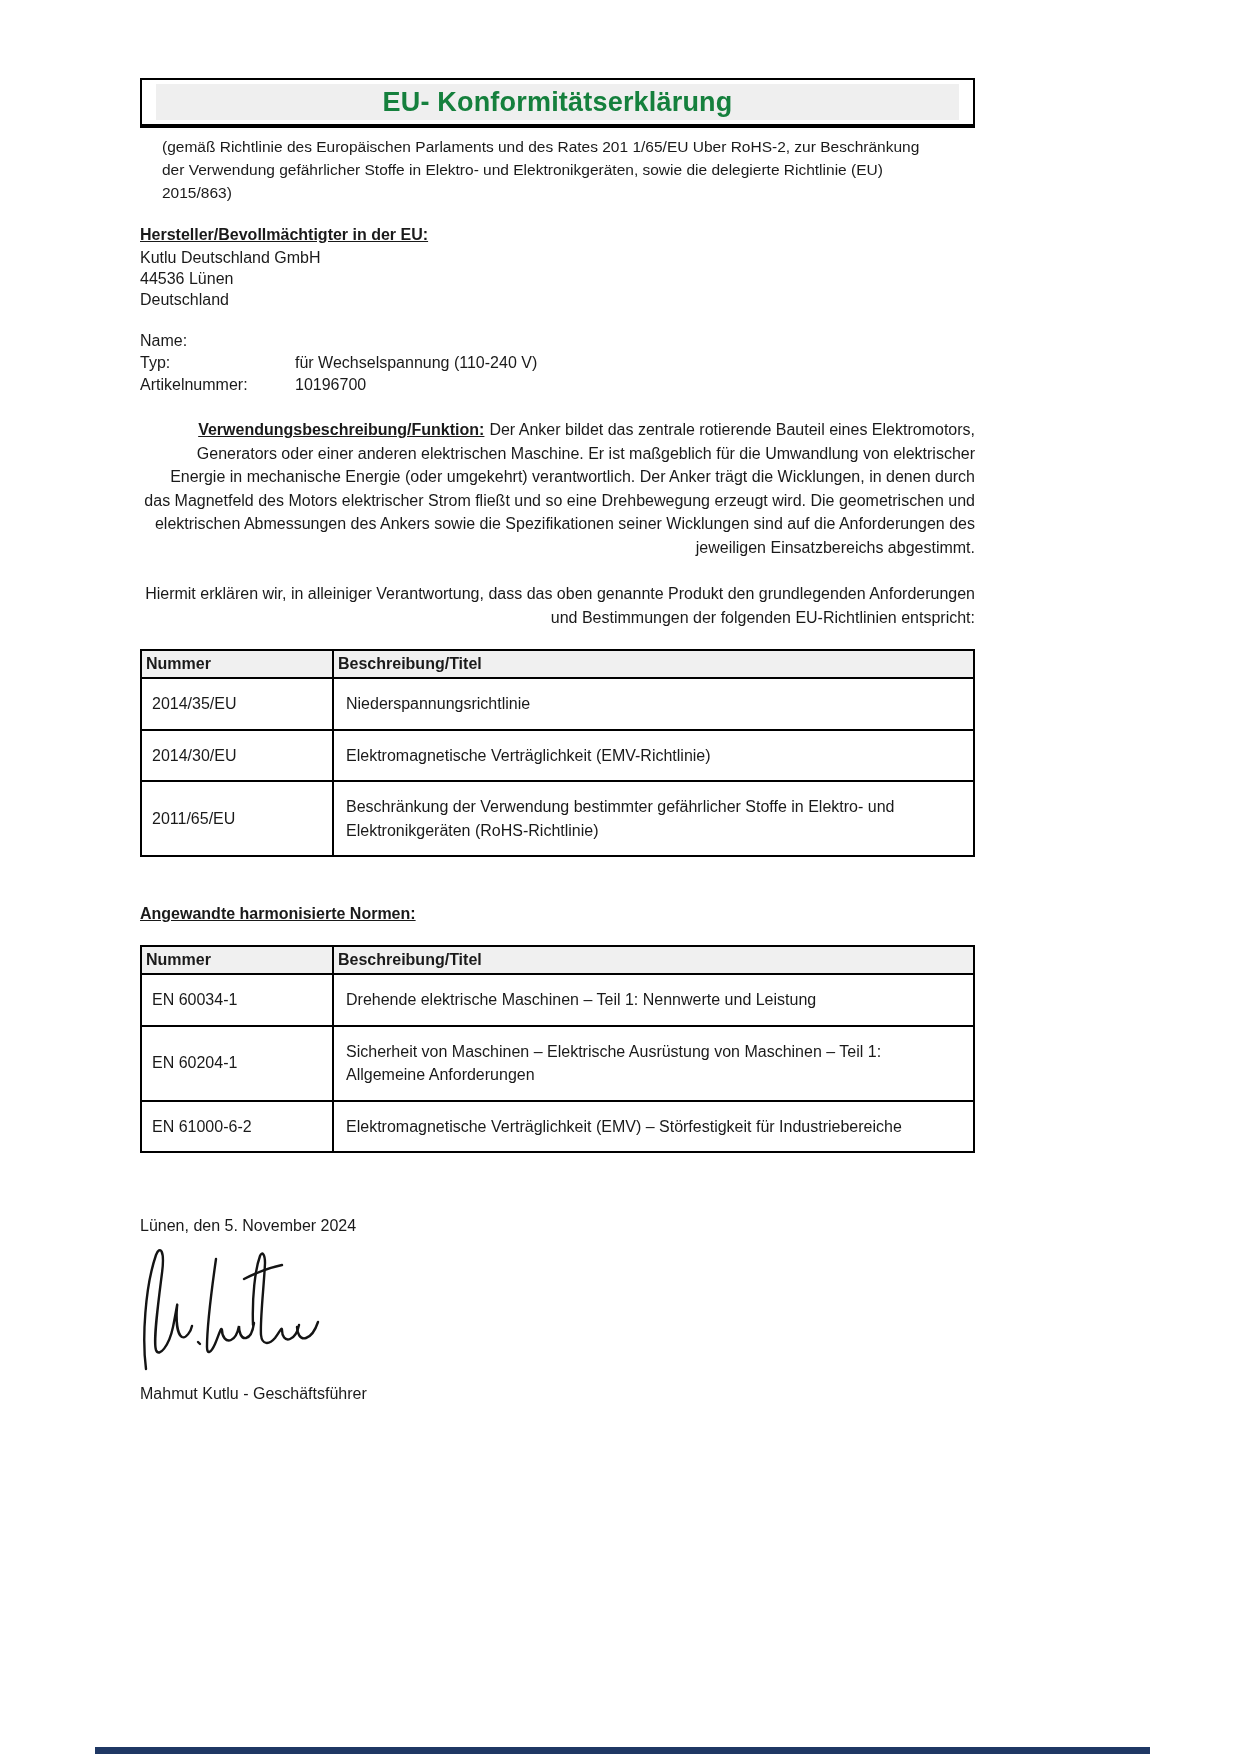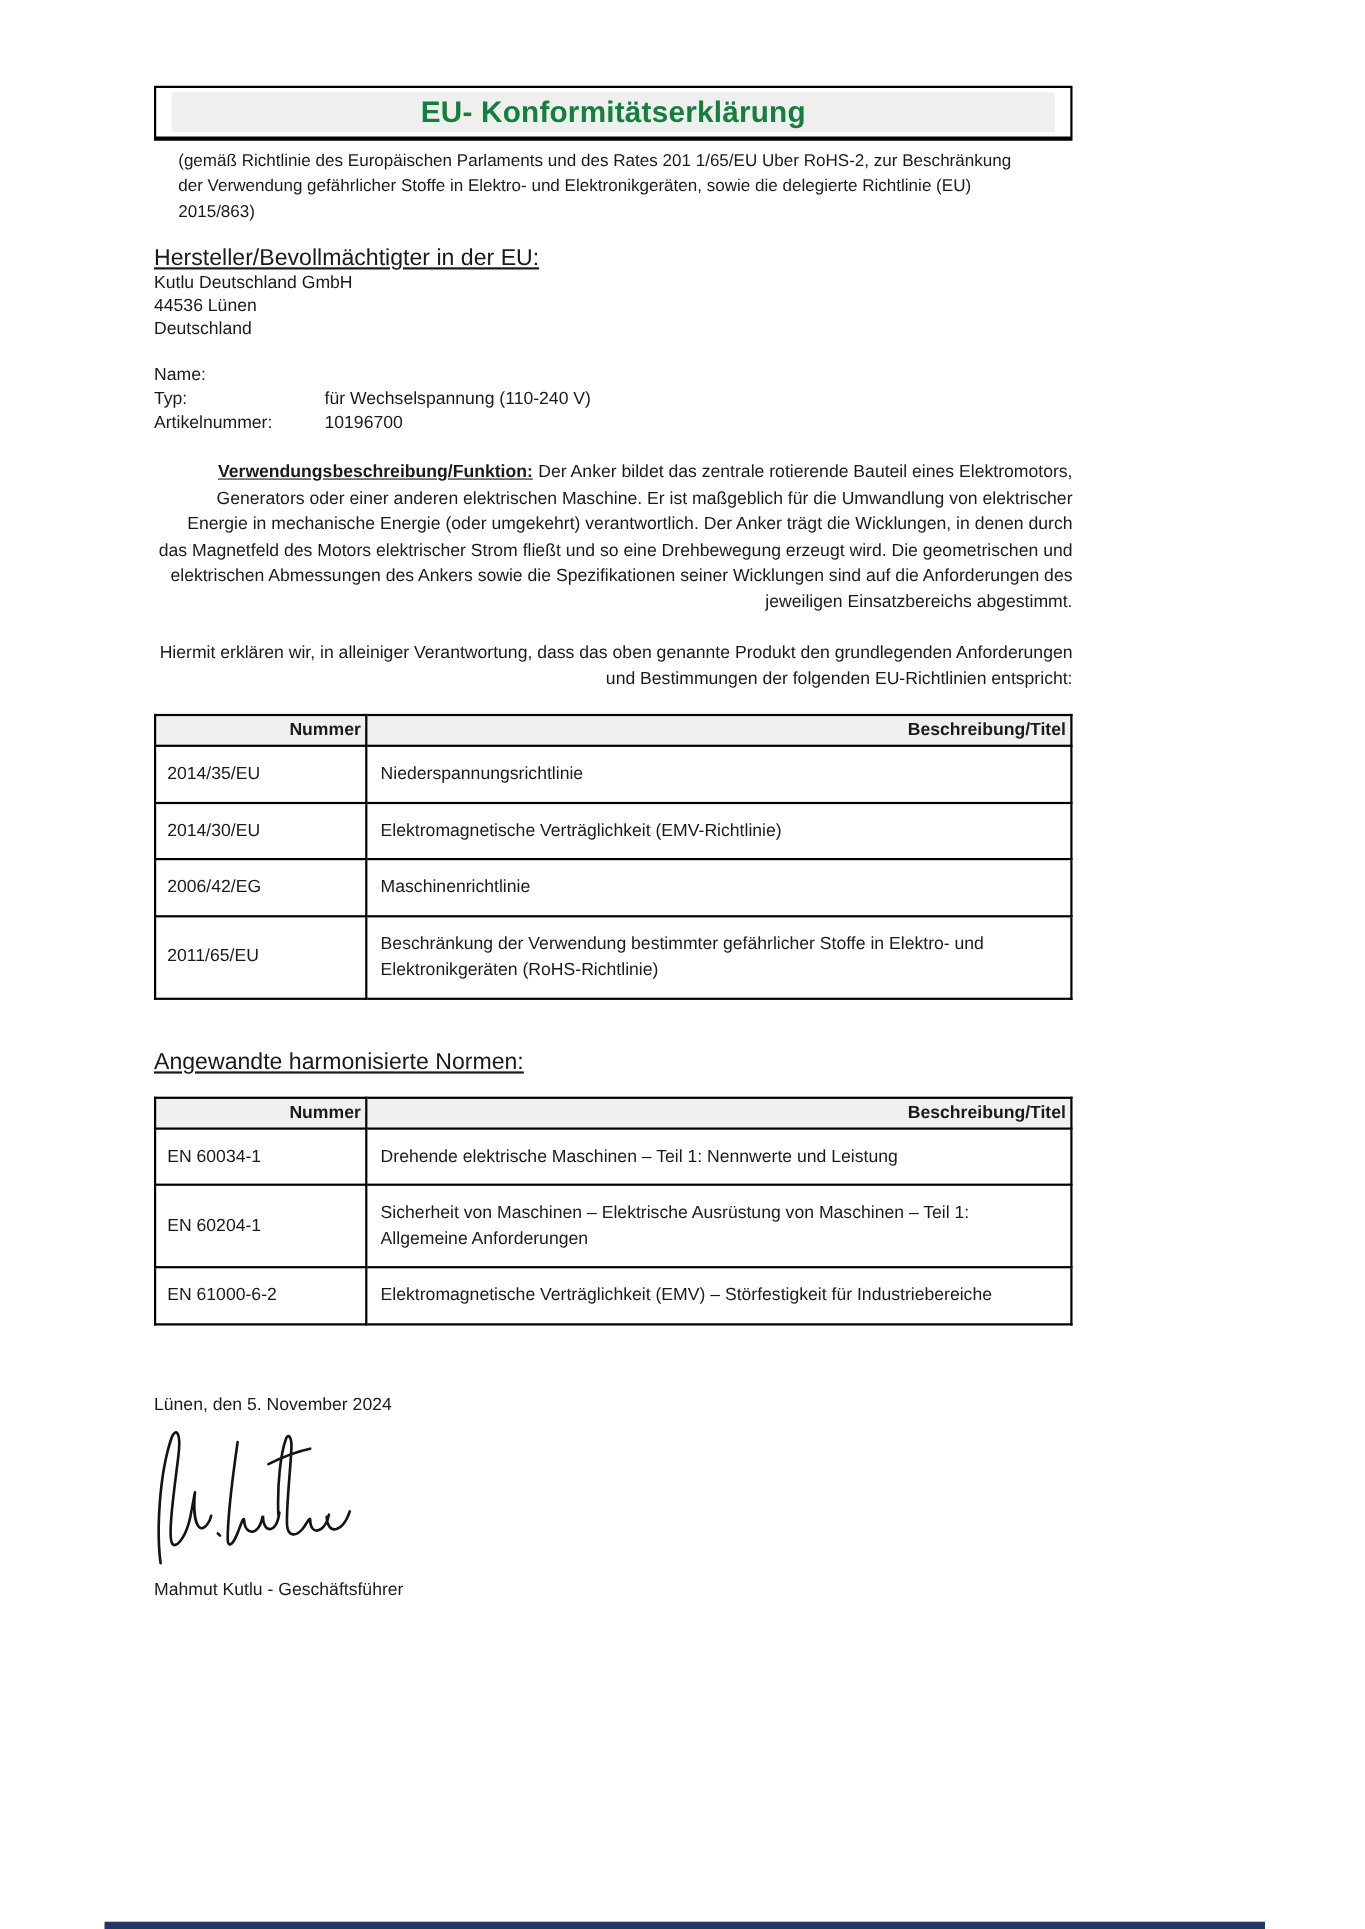--- a/index.html
+++ b/index.html
@@ -37,22 +37,22 @@
 
   .subtitle{
     margin:7px 0 0 0;
     padding:0 30px 0 22px;
     font-size:15.5px;
     line-height:23px;
   }
 
   .section-heading{
     margin:20px 0 0 0;
-    font-size:21px;
-    font-weight:400;
+    font-size:16px;
+    font-weight:700;
     text-decoration:underline;
     line-height:22px;
   }
 
   .address{margin-top:2px;font-size:16px;line-height:20.8px;}
   .address div{margin:0;}
 
   .kv{margin-top:20px;font-size:16px;line-height:21.6px;}
   .kv-row{display:flex;}
   .kv-label{width:155px;flex:0 0 155px;}
@@ -75,21 +75,21 @@
     border-collapse:collapse;
     width:100%;
     font-size:16px;
   }
   table.doc-table th, table.doc-table td{
     border:2px solid #000;
   }
   table.doc-table th{
     background:#f0f0f0;
     font-weight:700;
-    text-align:right;
+    text-align:left;
     padding:2px 4px;
     line-height:22px;
   }
   table.doc-table td{
     padding:13px 12px;
     line-height:23.5px;
     vertical-align:middle;
     margin-left:40px;
   }
   table.doc-table td.col-num{width:168px;padding-left:10px;}
@@ -169,24 +169,20 @@
         </tr>
       </thead>
       <tbody>
         <tr>
           <td class="col-num">2014/35/EU</td>
           <td>Niederspannungsrichtlinie</td>
         </tr>
         <tr>
           <td class="col-num">2014/30/EU</td>
           <td>Elektromagnetische Verträglichkeit (EMV-Richtlinie)</td>
-        </tr>
-        <tr>
-          <td class="col-num">2006/42/EG</td>
-          <td>Maschinenrichtlinie</td>
         </tr>
         <tr>
           <td class="col-num">2011/65/EU</td>
           <td>Beschränkung der Verwendung bestimmter gefährlicher Stoffe in Elektro- und Elektronikgeräten (RoHS-Richtlinie)</td>
         </tr>
       </tbody>
     </table>
 
     <p class="section-heading norms-heading">Angewandte harmonisierte Normen:</p>
 

